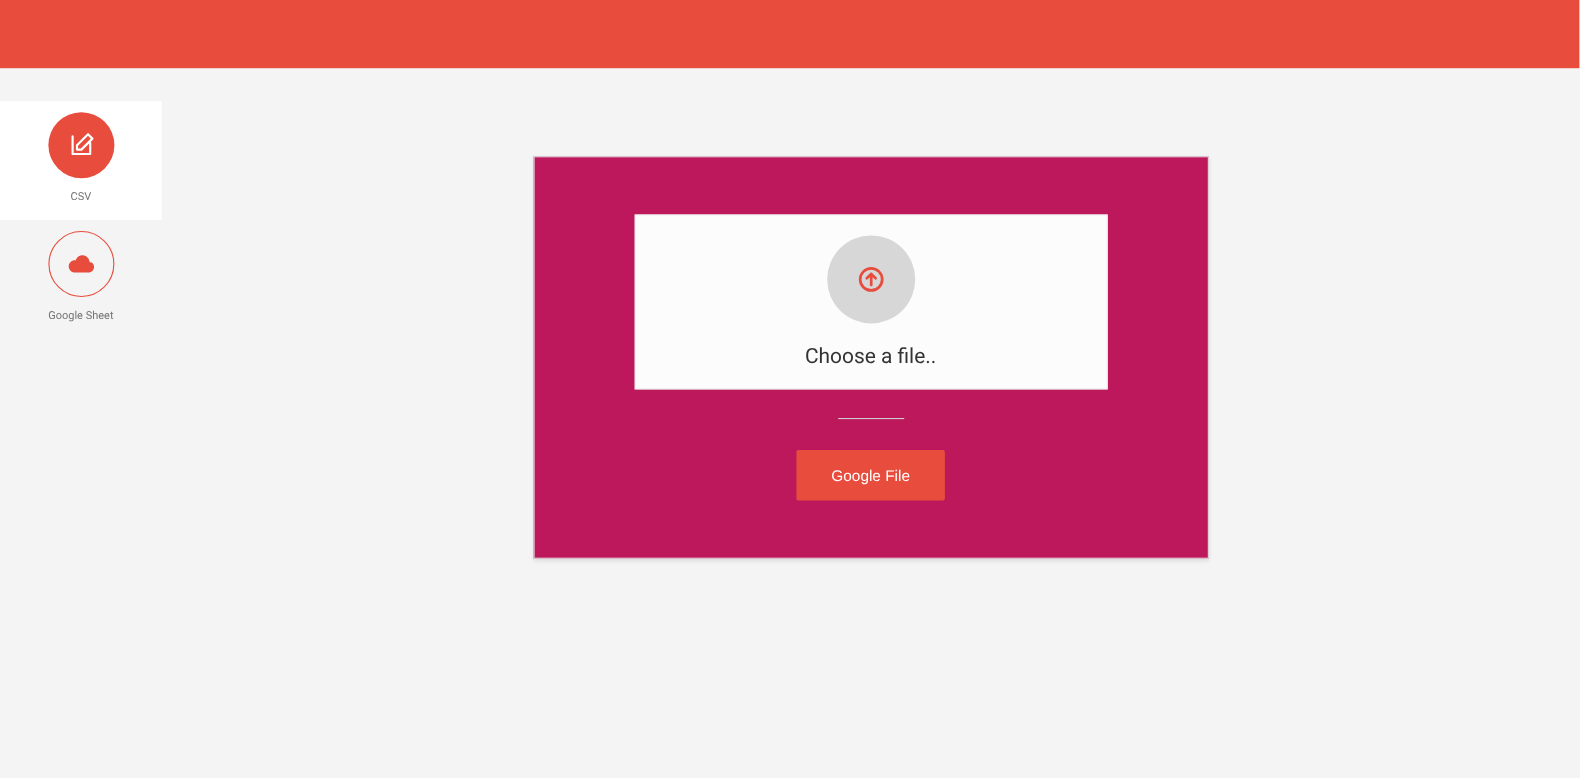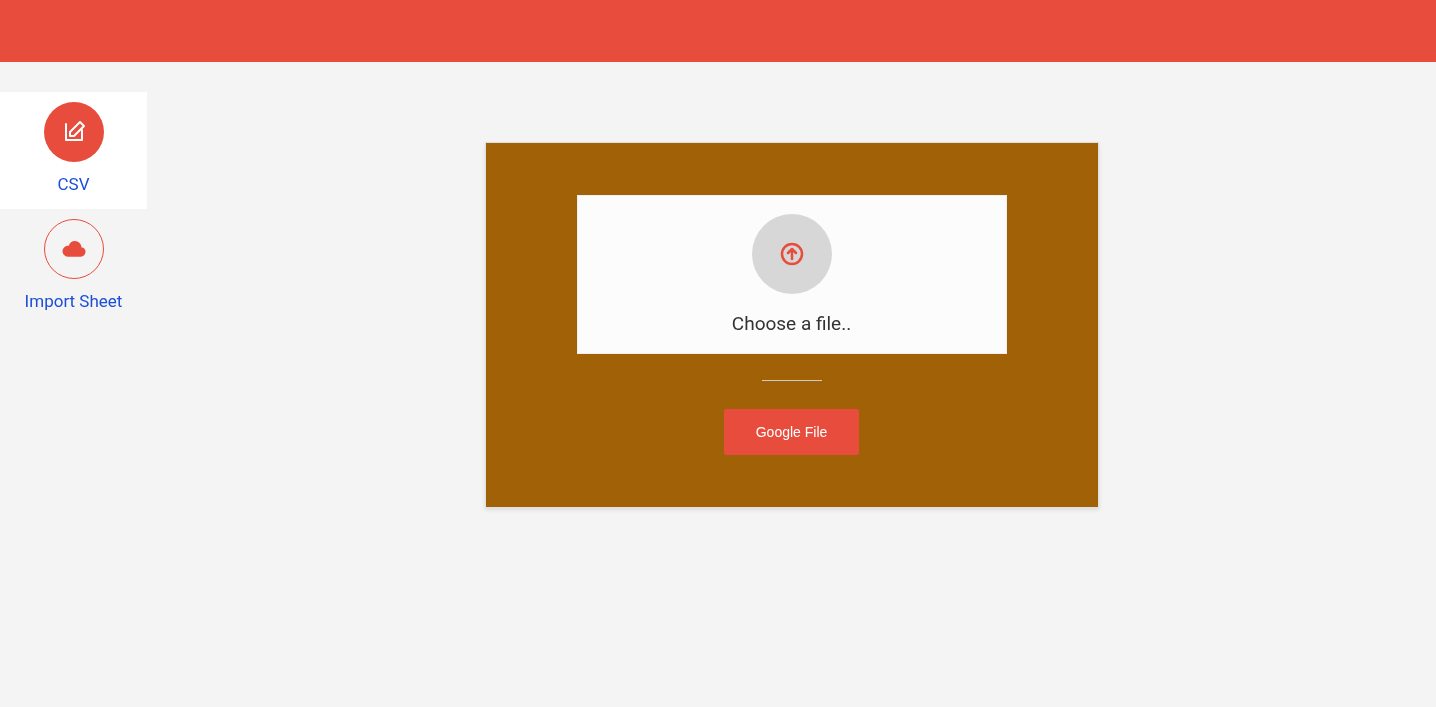--- a/index.html
+++ b/index.html
@@ -61,35 +61,35 @@
     .icon-circle.filled {
       background-color: #e74c3c;
     }
     
     .icon-circle.outlined {
       background-color: transparent;
       border: 1px solid #e74c3c;
     }
     
     .sidebar-label {
-      font-size: 17px;
-      color: #1d4ed8;
+      font-size: 10px;
+      color: #737373;
     }
     
     .main-panel {
       flex: 1;
       display: flex;
       justify-content: center;
       padding-top: 80px;
     }
     
     .upload-card {
       width: 614px;
       height: 366px;
-      background-color: #a16207;
+      background-color: #be185d;
       border: 1px solid #e0e0e0;
       box-shadow: 0 2px 4px rgba(0,0,0,0.1);
       display: flex;
       flex-direction: column;
       align-items: center;
       padding: 52px 0;
     }
     
     .dropzone {
       width: 430px;
@@ -156,21 +156,21 @@
       </div>
       <span class="sidebar-label">CSV</span>
     </div>
 
     <div class="sidebar-item">
       <div class="icon-circle outlined">
         <svg width="26" height="20" viewBox="0 0 26 20" fill="#e74c3c">
           <path d="M20.5 8.5 C20.5 5 17.5 2 14 2 C11 2 8.5 4 7.8 6.8 C7.5 6.7 7.3 6.7 7 6.7 C4 6.7 1.5 9.2 1.5 12.2 C1.5 15.2 4 17.7 7 17.7 L19.5 17.7 C22.3 17.7 24.5 15.5 24.5 12.7 C24.5 10.3 22.8 8.3 20.5 8.5 Z"></path>
         </svg>
       </div>
-      <span class="sidebar-label">Import Sheet</span>
+      <span class="sidebar-label">Google Sheet</span>
     </div>
 
   </div>
 
   <div class="main-panel">
 
     <div class="upload-card">
 
       <div class="dropzone">
         <div class="upload-icon-wrapper">

